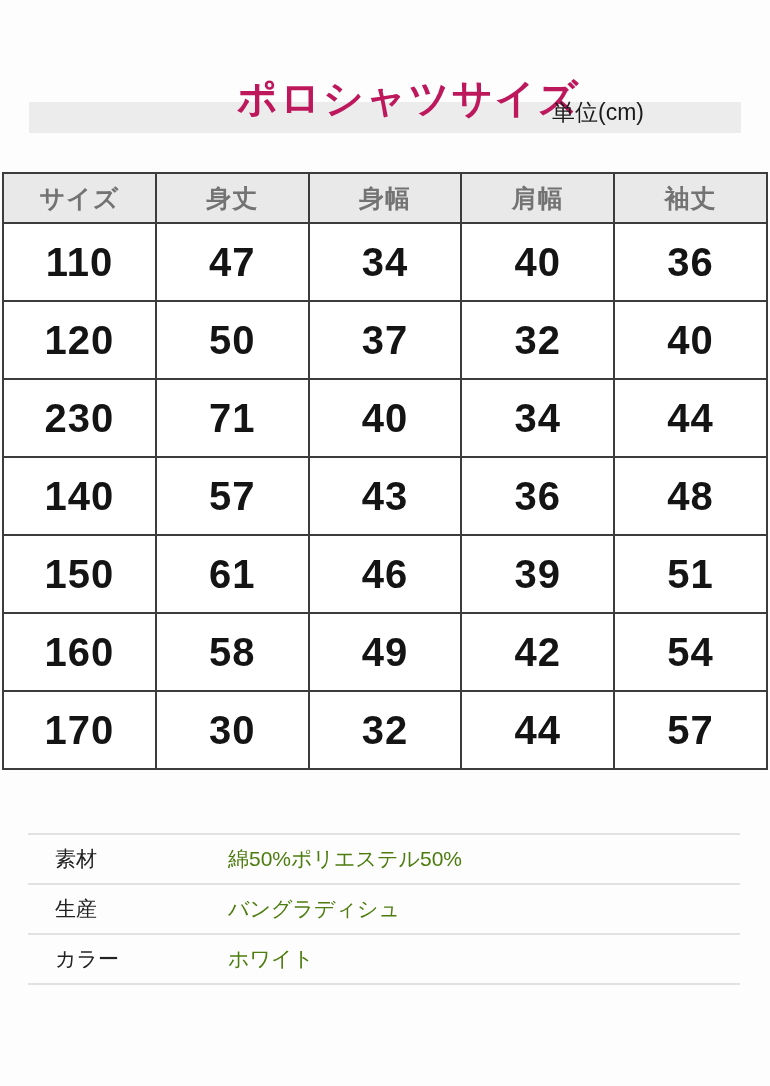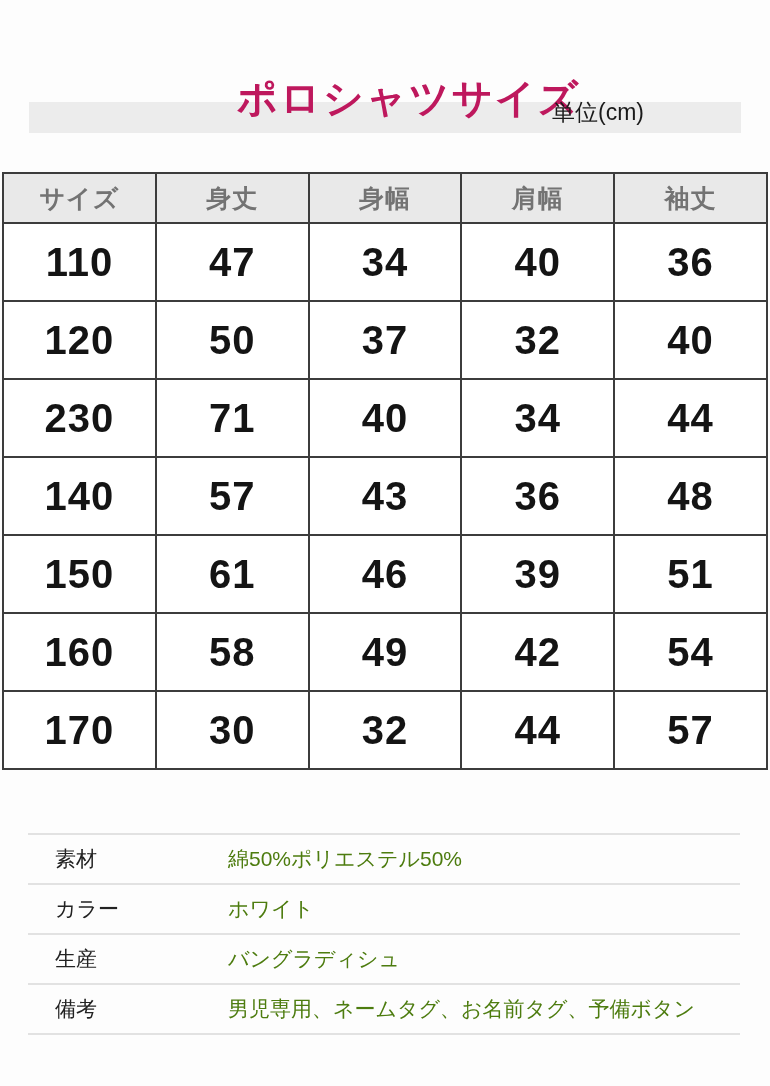--- a/index.html
+++ b/index.html
@@ -189,24 +189,20 @@
       </tr>
     </tbody>
 </table>
 
 <section class="details">
     <div class="detail-row">
       <span class="detail-label">素材</span>
       <span class="detail-value">綿50%ポリエステル50%</span>
     </div>
     <div class="detail-row">
-      <span class="detail-label">カラー</span>
-      <span class="detail-value">ホワイト</span>
-    </div>
-    <div class="detail-row">
       <span class="detail-label">生産</span>
       <span class="detail-value">バングラディシュ</span>
     </div>
     <div class="detail-row">
-      <span class="detail-label">備考</span>
-      <span class="detail-value">男児専用、ネームタグ、お名前タグ、予備ボタン</span>
+      <span class="detail-label">カラー</span>
+      <span class="detail-value">ホワイト</span>
     </div>
   </section>
 
 </body></html>

